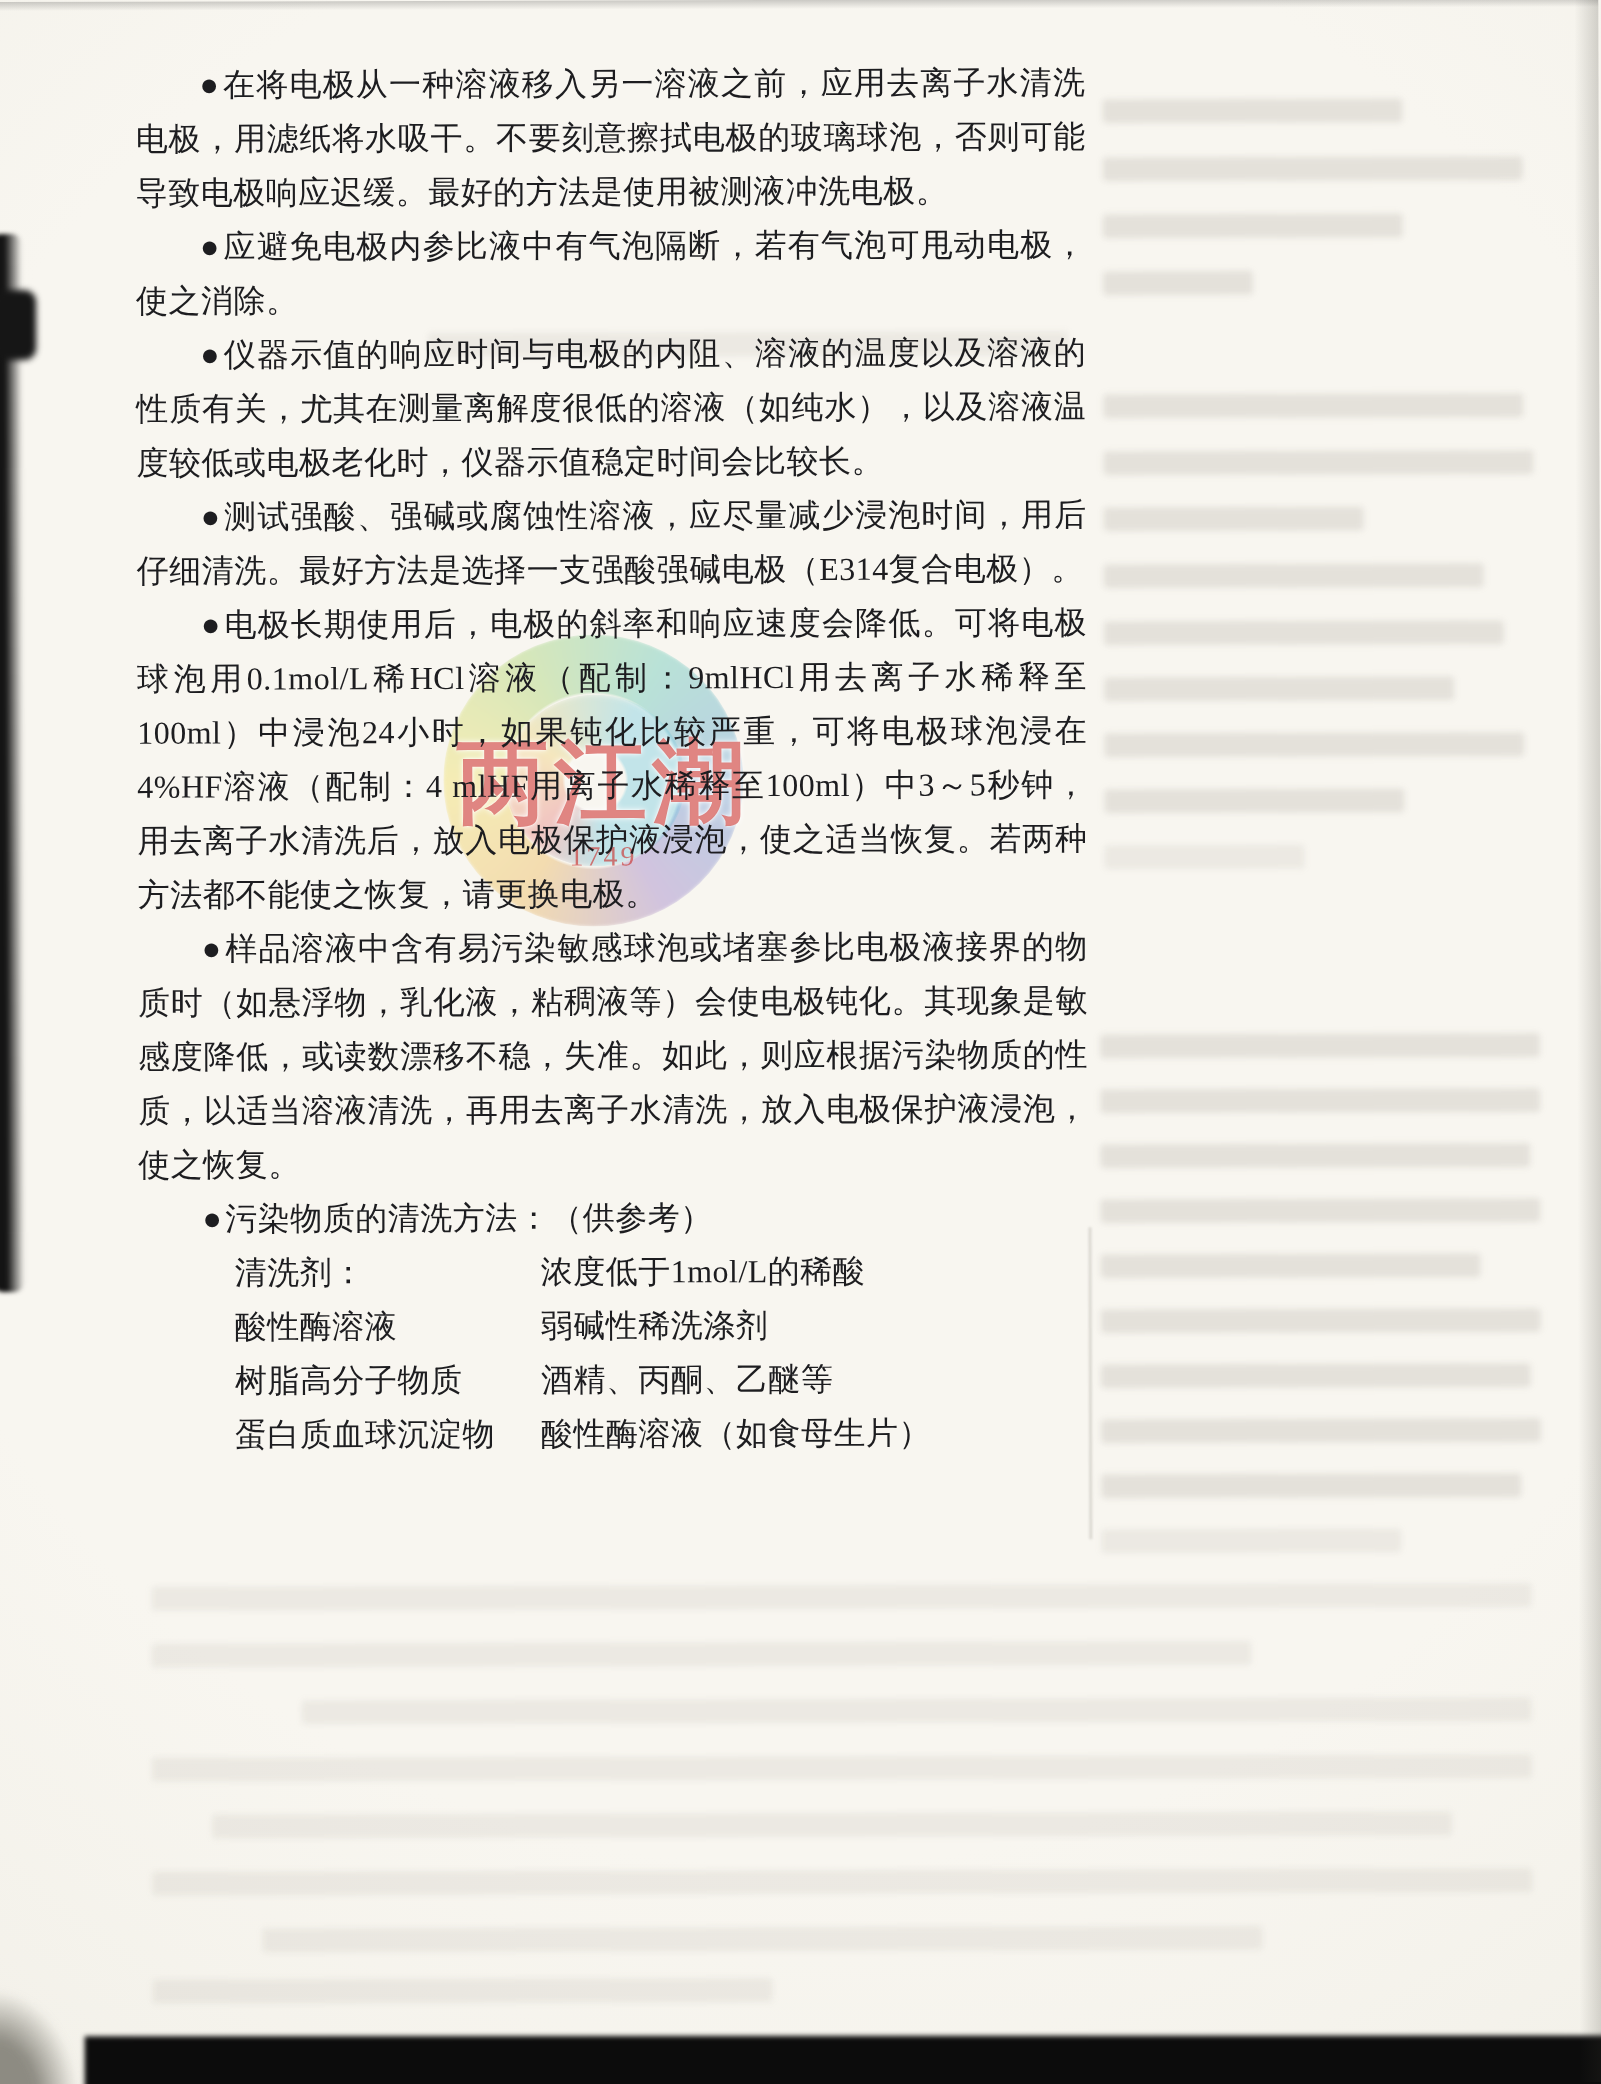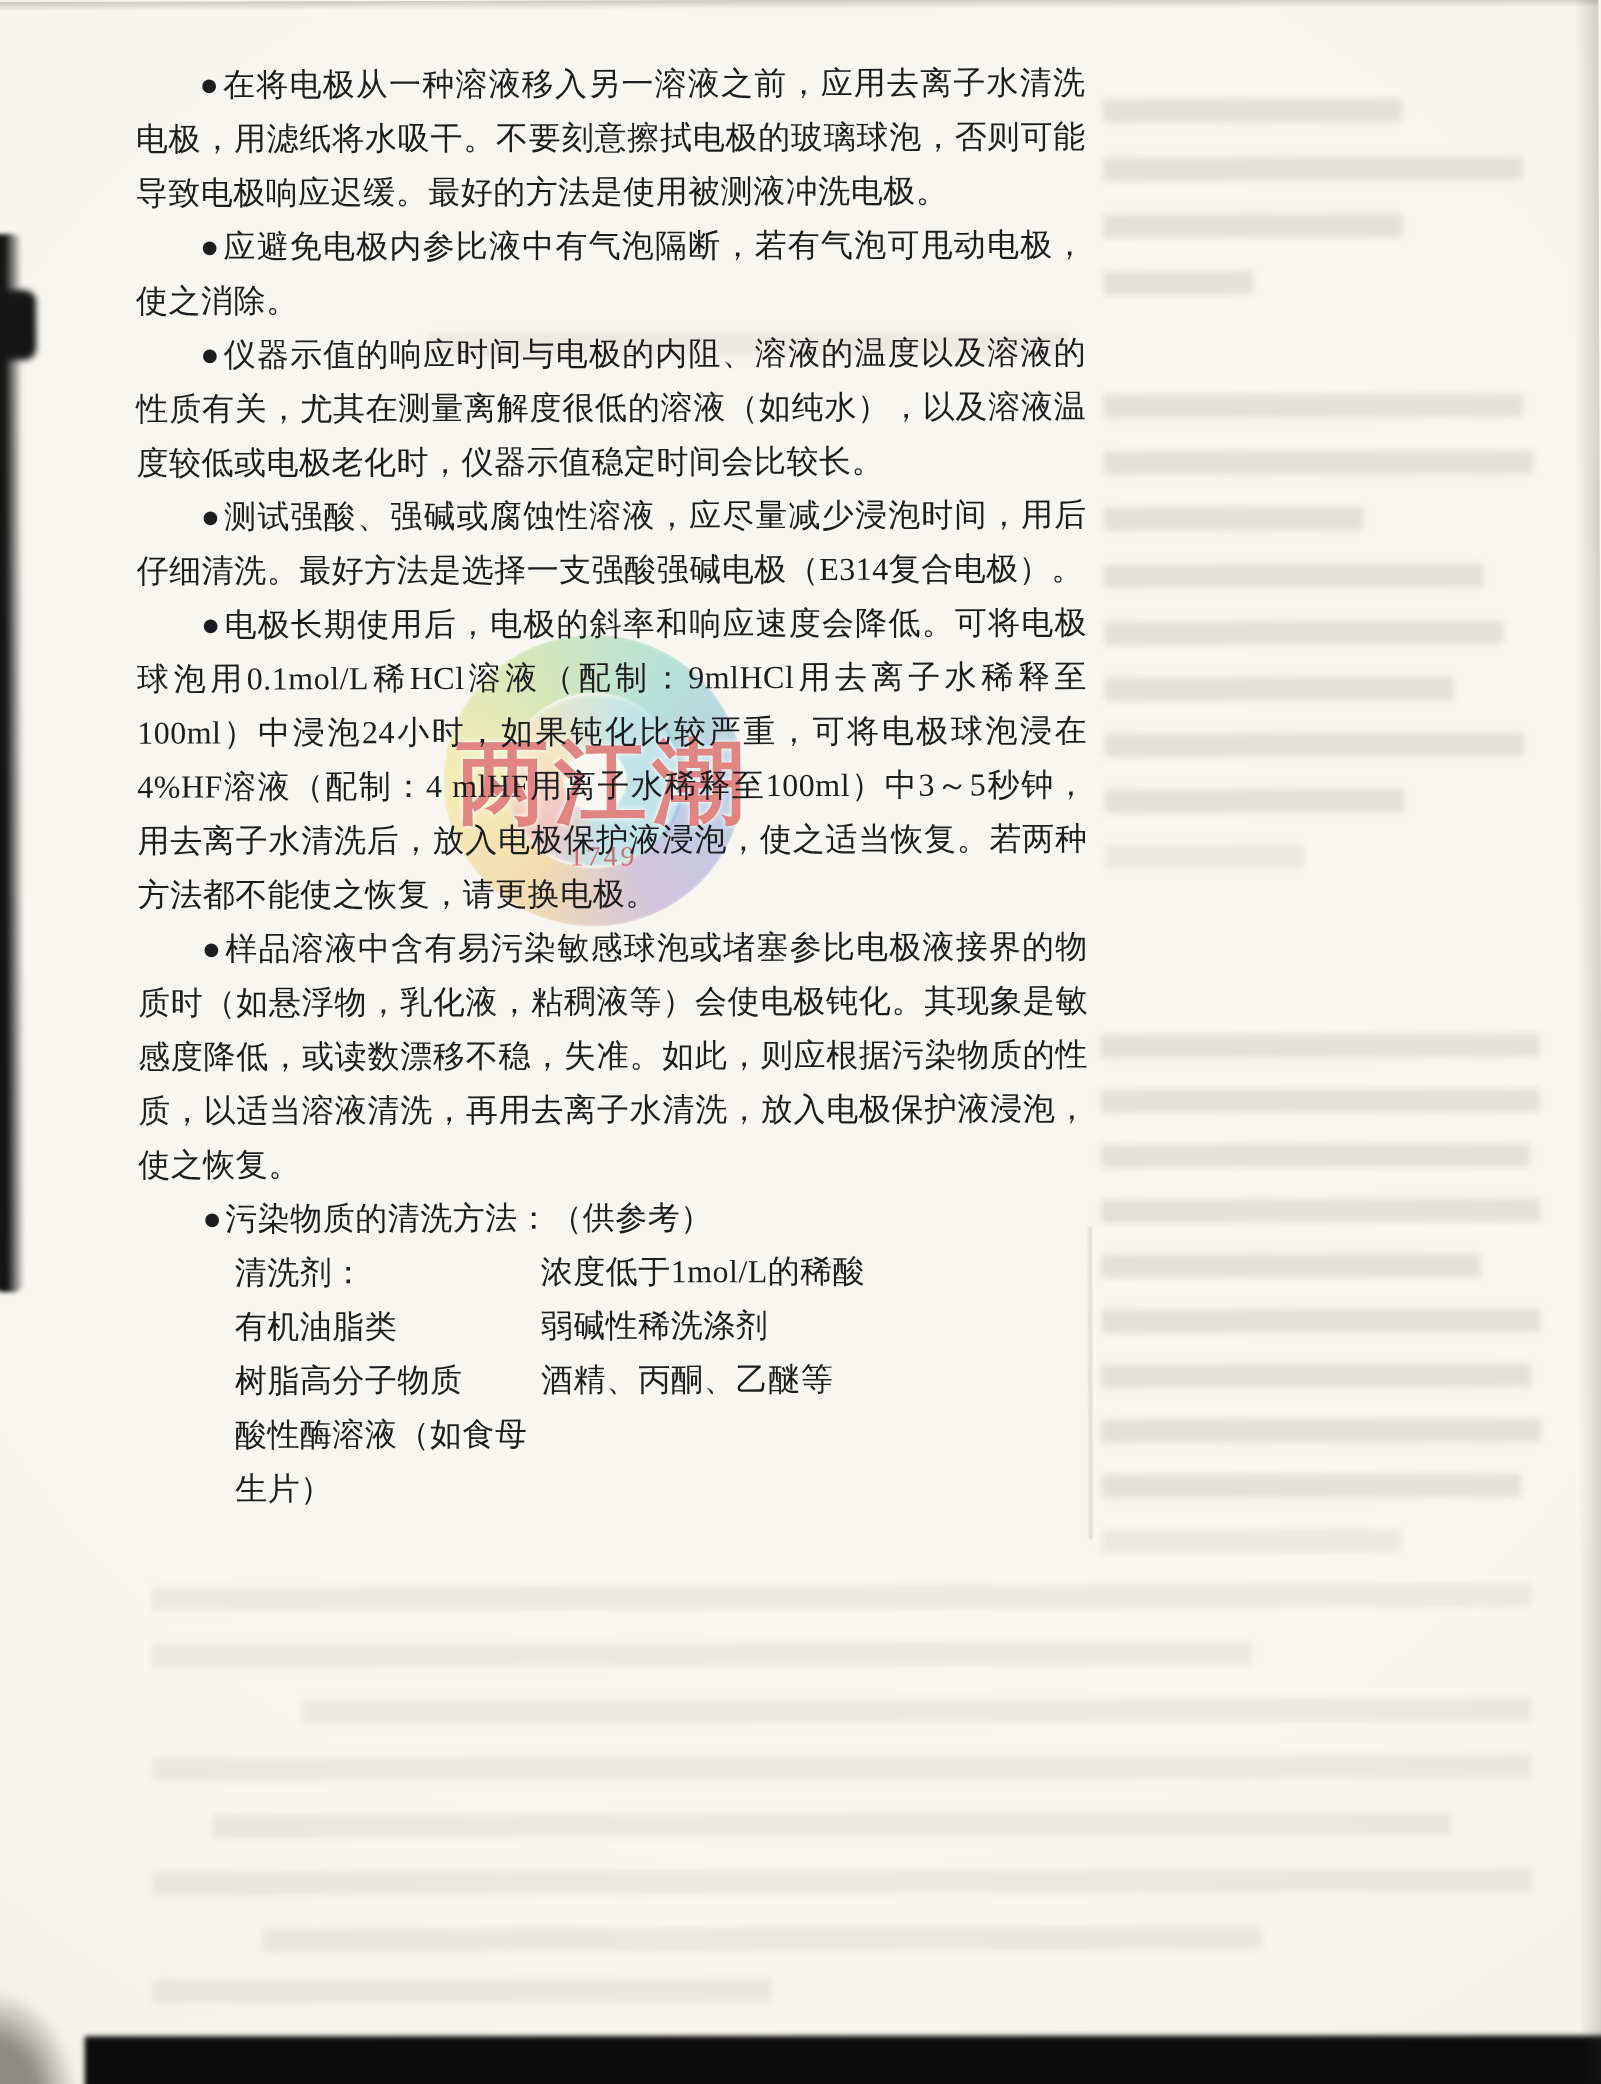--- a/index.html
+++ b/index.html
@@ -148,24 +148,25 @@
     <p><span class="bullet">●</span><span>应避免电极内参比液中有气泡隔断，若有气泡可甩动电极，使之消除。</span></p>
     <p><span class="bullet">●</span><span>仪器示值的响应时间与电极的内阻、溶液的温度以及溶液的性质有关，尤其在测量离解度很低的溶液（如纯水），以及溶液温度较低或电极老化时，仪器示值稳定时间会比较长。</span></p>
     <p><span class="bullet">●</span><span>测试强酸、强碱或腐蚀性溶液，应尽量减少浸泡时间，用后仔细清洗。最好方法是选择一支强酸强碱电极（E314复合电极）。</span></p>
     <p><span class="bullet">●</span><span>电极长期使用后，电极的斜率和响应速度会降低。可将电极球泡用0.1mol/L稀HCl溶液（配制：9mlHCl用去离子水稀释至100ml）中浸泡24小时，如果钝化比较严重，可将电极球泡浸在4%HF溶液（配制：4 mlHF用离子水稀释至100ml）中3～5秒钟，用去离子水清洗后，放入电极保护液浸泡，使之适当恢复。若两种方法都不能使之恢复，请更换电极。</span></p>
     <p><span class="bullet">●</span><span>样品溶液中含有易污染敏感球泡或堵塞参比电极液接界的物质时（如悬浮物，乳化液，粘稠液等）会使电极钝化。其现象是敏感度降低，或读数漂移不稳，失准。如此，则应根据污染物质的性质，以适当溶液清洗，再用去离子水清洗，放入电极保护液浸泡，使之恢复。</span></p>
     <p><span class="bullet">●</span><span>污染物质的清洗方法：（供参考）</span></p>
 
     <div class="ctable">
       <span>清洗剂：</span>
       <span>浓度低于1mol/L的稀酸</span>
-      <span>有机油脂类</span>
+      <span>酸性酶溶液</span>
       <span>弱碱性稀洗涤剂</span>
       <span>树脂高分子物质</span>
       <span>酒精、丙酮、乙醚等</span>
+      <span>蛋白质血球沉淀物</span>
       <span>酸性酶溶液（如食母生片）</span>
     </div>
   </div>
 
   <div class="edge-left"></div>
   <div class="edge-left-blob"></div>
   <div class="corner-bl"></div>
   <div class="edge-bottom"></div>
   <div class="edge-right"></div>
   <div class="edge-top"></div>

